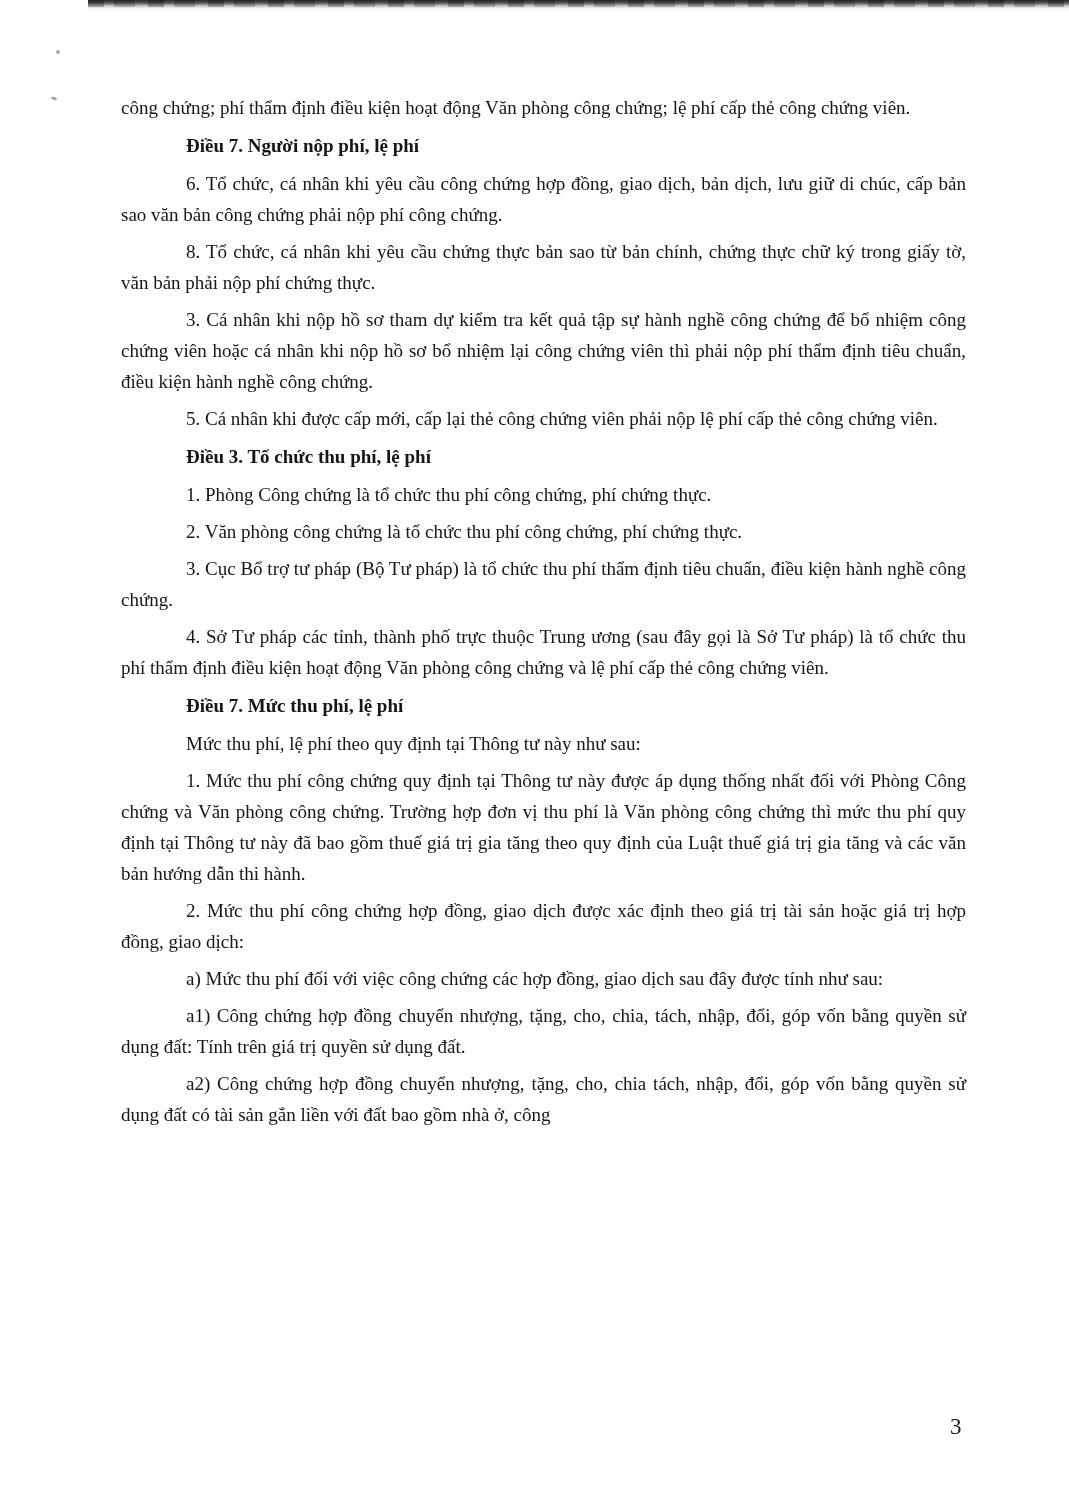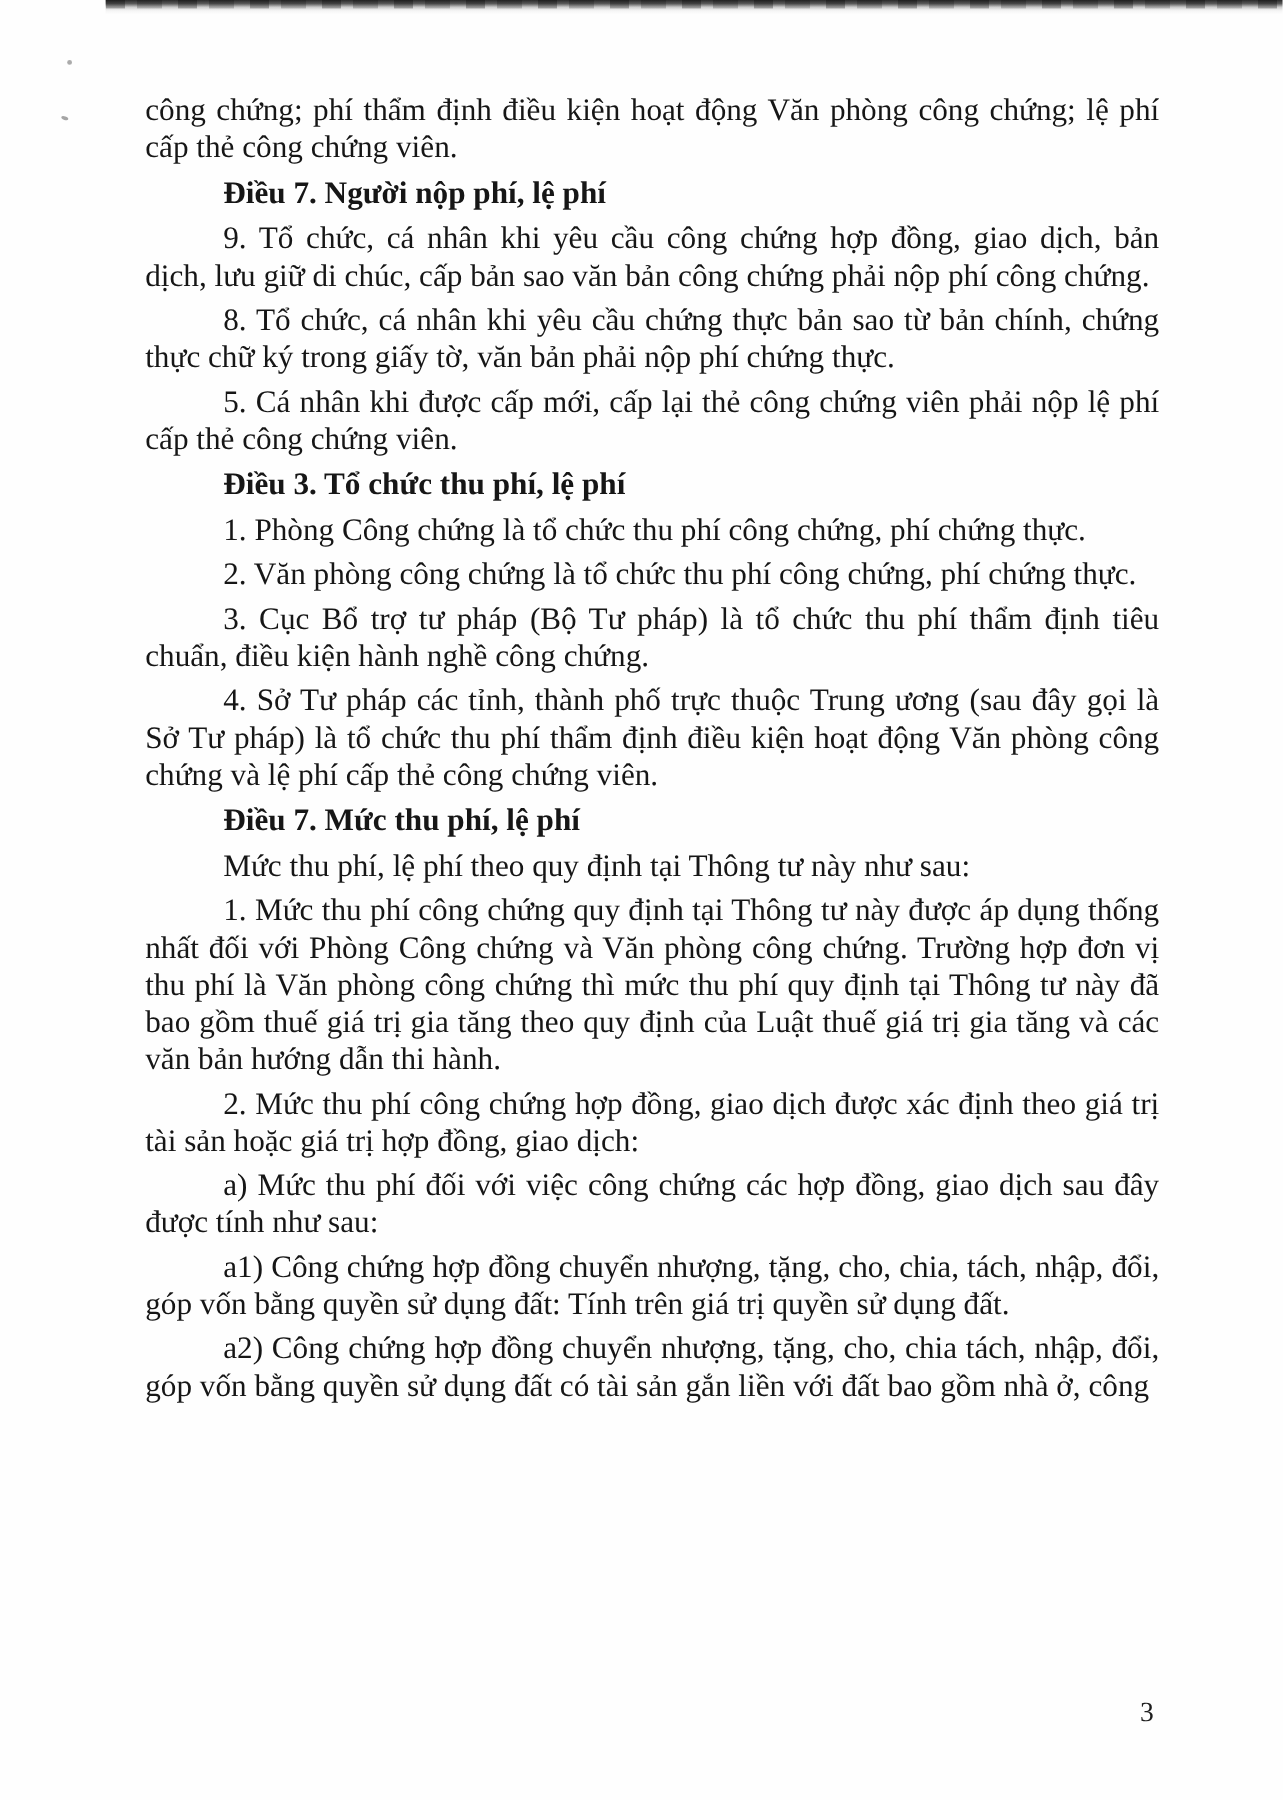--- a/index.html
+++ b/index.html
@@ -49,24 +49,24 @@
     position: absolute;
     background: #8f8f8f;
     border-radius: 50%;
   }
   .speck-1 { left: 56px; top: 50px; width: 4px; height: 4px; opacity: 0.75; }
   .speck-2 { left: 51px; top: 97px; width: 6px; height: 3px; transform: rotate(18deg); opacity: 0.8; }
 
   .content {
     position: absolute;
     left: 121px;
-    top: 76px;
+    top: 92px;
     width: 845px;
     color: #161616;
-    font-size: 26px;
+    font-size: 19px;
     line-height: 31px;
     text-align: justify;
     text-justify: inter-word;
   }
   .para {
     margin: 0 0 6px 0;
     text-indent: 65px;
   }
   .para.continuation {
     text-indent: 0;
@@ -88,22 +88,23 @@
 
 <div class="page">
 
   <div class="scan-top-edge"></div>
   <div class="speck speck-1"></div>
   <div class="speck speck-2"></div>
 
   <main class="content">
     <p class="para continuation">công chứng; phí thẩm định điều kiện hoạt động Văn phòng công chứng; lệ phí cấp thẻ công chứng viên.</p>
     <p class="para heading">Điều 7. Người nộp phí, lệ phí</p>
-    <p class="para">9. Tổ chức, cá nhân khi yêu cầu công chứng hợp đồng, giao dịch, bản dịch, lưu giữ di chúc, cấp bản sao văn bản công chứng phải nộp phí công chứng.</p>
+    <p class="para">6. Tổ chức, cá nhân khi yêu cầu công chứng hợp đồng, giao dịch, bản dịch, lưu giữ di chúc, cấp bản sao văn bản công chứng phải nộp phí công chứng.</p>
     <p class="para">8. Tổ chức, cá nhân khi yêu cầu chứng thực bản sao từ bản chính, chứng thực chữ ký trong giấy tờ, văn bản phải nộp phí chứng thực.</p>
+    <p class="para">3. Cá nhân khi nộp hồ sơ tham dự kiểm tra kết quả tập sự hành nghề công chứng để bổ nhiệm công chứng viên hoặc cá nhân khi nộp hồ sơ bổ nhiệm lại công chứng viên thì phải nộp phí thẩm định tiêu chuẩn, điều kiện hành nghề công chứng.</p>
     <p class="para">5. Cá nhân khi được cấp mới, cấp lại thẻ công chứng viên phải nộp lệ phí cấp thẻ công chứng viên.</p>
     <p class="para heading">Điều 3. Tổ chức thu phí, lệ phí</p>
     <p class="para">1. Phòng Công chứng là tổ chức thu phí công chứng, phí chứng thực.</p>
     <p class="para">2. Văn phòng công chứng là tổ chức thu phí công chứng, phí chứng thực.</p>
     <p class="para">3. Cục Bổ trợ tư pháp (Bộ Tư pháp) là tổ chức thu phí thẩm định tiêu chuẩn, điều kiện hành nghề công chứng.</p>
     <p class="para">4. Sở Tư pháp các tỉnh, thành phố trực thuộc Trung ương (sau đây gọi là Sở Tư pháp) là tổ chức thu phí thẩm định điều kiện hoạt động Văn phòng công chứng và lệ phí cấp thẻ công chứng viên.</p>
     <p class="para heading">Điều 7. Mức thu phí, lệ phí</p>
     <p class="para">Mức thu phí, lệ phí theo quy định tại Thông tư này như sau:</p>
     <p class="para">1. Mức thu phí công chứng quy định tại Thông tư này được áp dụng thống nhất đối với Phòng Công chứng và Văn phòng công chứng. Trường hợp đơn vị thu phí là Văn phòng công chứng thì mức thu phí quy định tại Thông tư này đã bao gồm thuế giá trị gia tăng theo quy định của Luật thuế giá trị gia tăng và các văn bản hướng dẫn thi hành.</p>
     <p class="para">2. Mức thu phí công chứng hợp đồng, giao dịch được xác định theo giá trị tài sản hoặc giá trị hợp đồng, giao dịch:</p>

